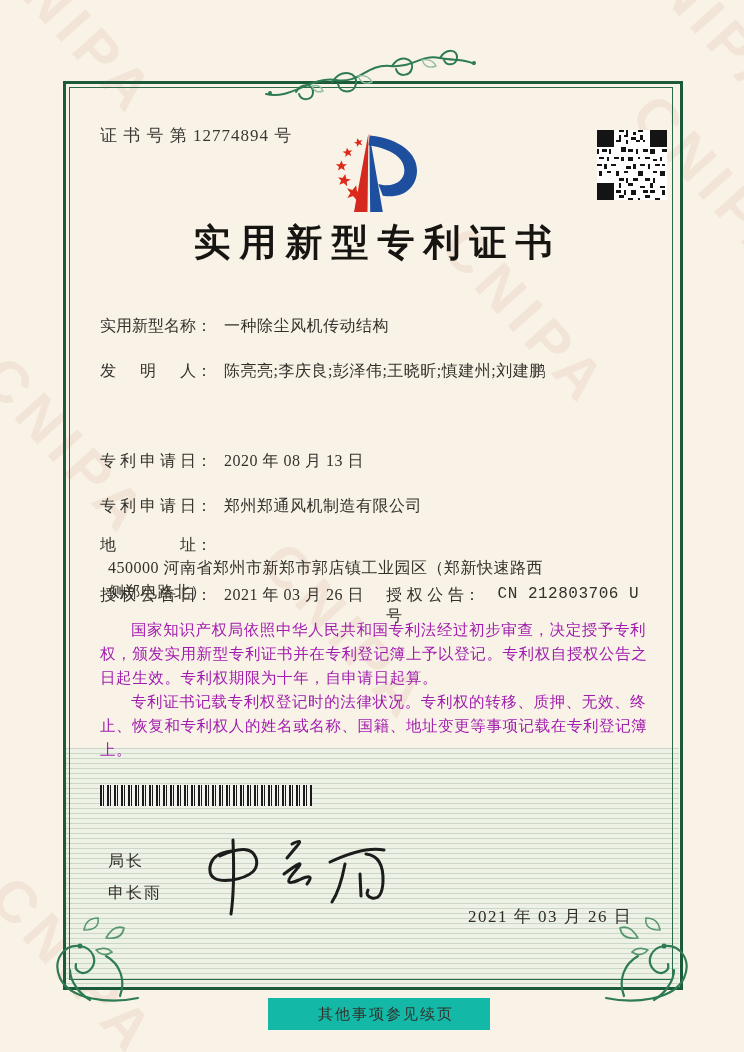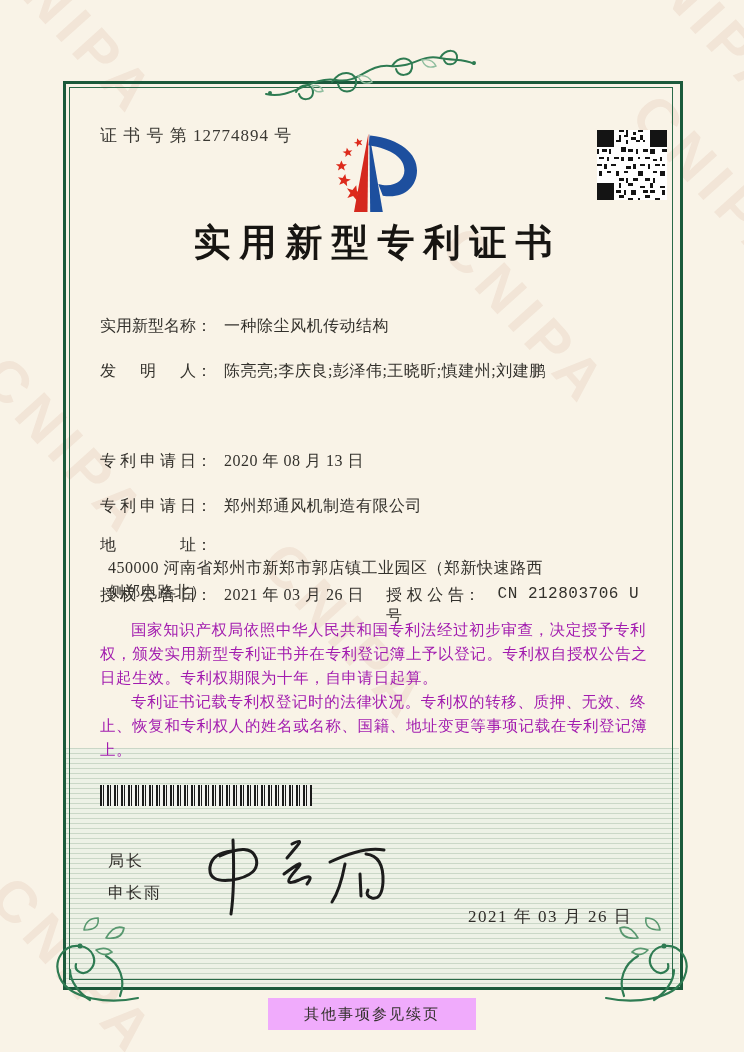--- a/index.html
+++ b/index.html
@@ -58,23 +58,23 @@
         #1a1a1a 7px 9px, #f2f2ef 9px 10px, #1a1a1a 10px 11px, #f2f2ef 11px 14px);}
 
   .signer{position:absolute;left:108px;top:845px;font-size:16px;line-height:32px;
           color:#2f2d29;letter-spacing:2px;}
   .signature{position:absolute;left:200px;top:826px;}
 
   .issue-date{position:absolute;left:468px;top:905px;font-size:17px;letter-spacing:1.5px;color:#2f2d29;}
   .page-num{position:absolute;left:63px;top:941px;width:620px;text-align:center;
             font-size:14px;color:#3a3833;letter-spacing:1px;}
 
-  .note-box{position:absolute;left:268px;top:998px;width:208px;height:32px;background:#f0abfc;
+  .note-box{position:absolute;left:268px;top:998px;width:208px;height:32px;background:#14b8a6;
             z-index:6;display:flex;align-items:center;justify-content:center;
-            font-size:15px;letter-spacing:2px;color:#33312c;}
+            font-size:15px;letter-spacing:2px;color:#33312c;padding-left:14px;}
 </style>
 </head>
 <body>
 
 <div class="page">
 
   <div class="wm" style="left:-34px;top:-8px;">CNIPA</div>
   <div class="wm" style="left:600px;top:-16px;">CNIPA</div>
   <div class="wm" style="left:608px;top:150px;">CNIPA</div>
   <div class="wm" style="left:418px;top:282px;">CNIPA</div>

